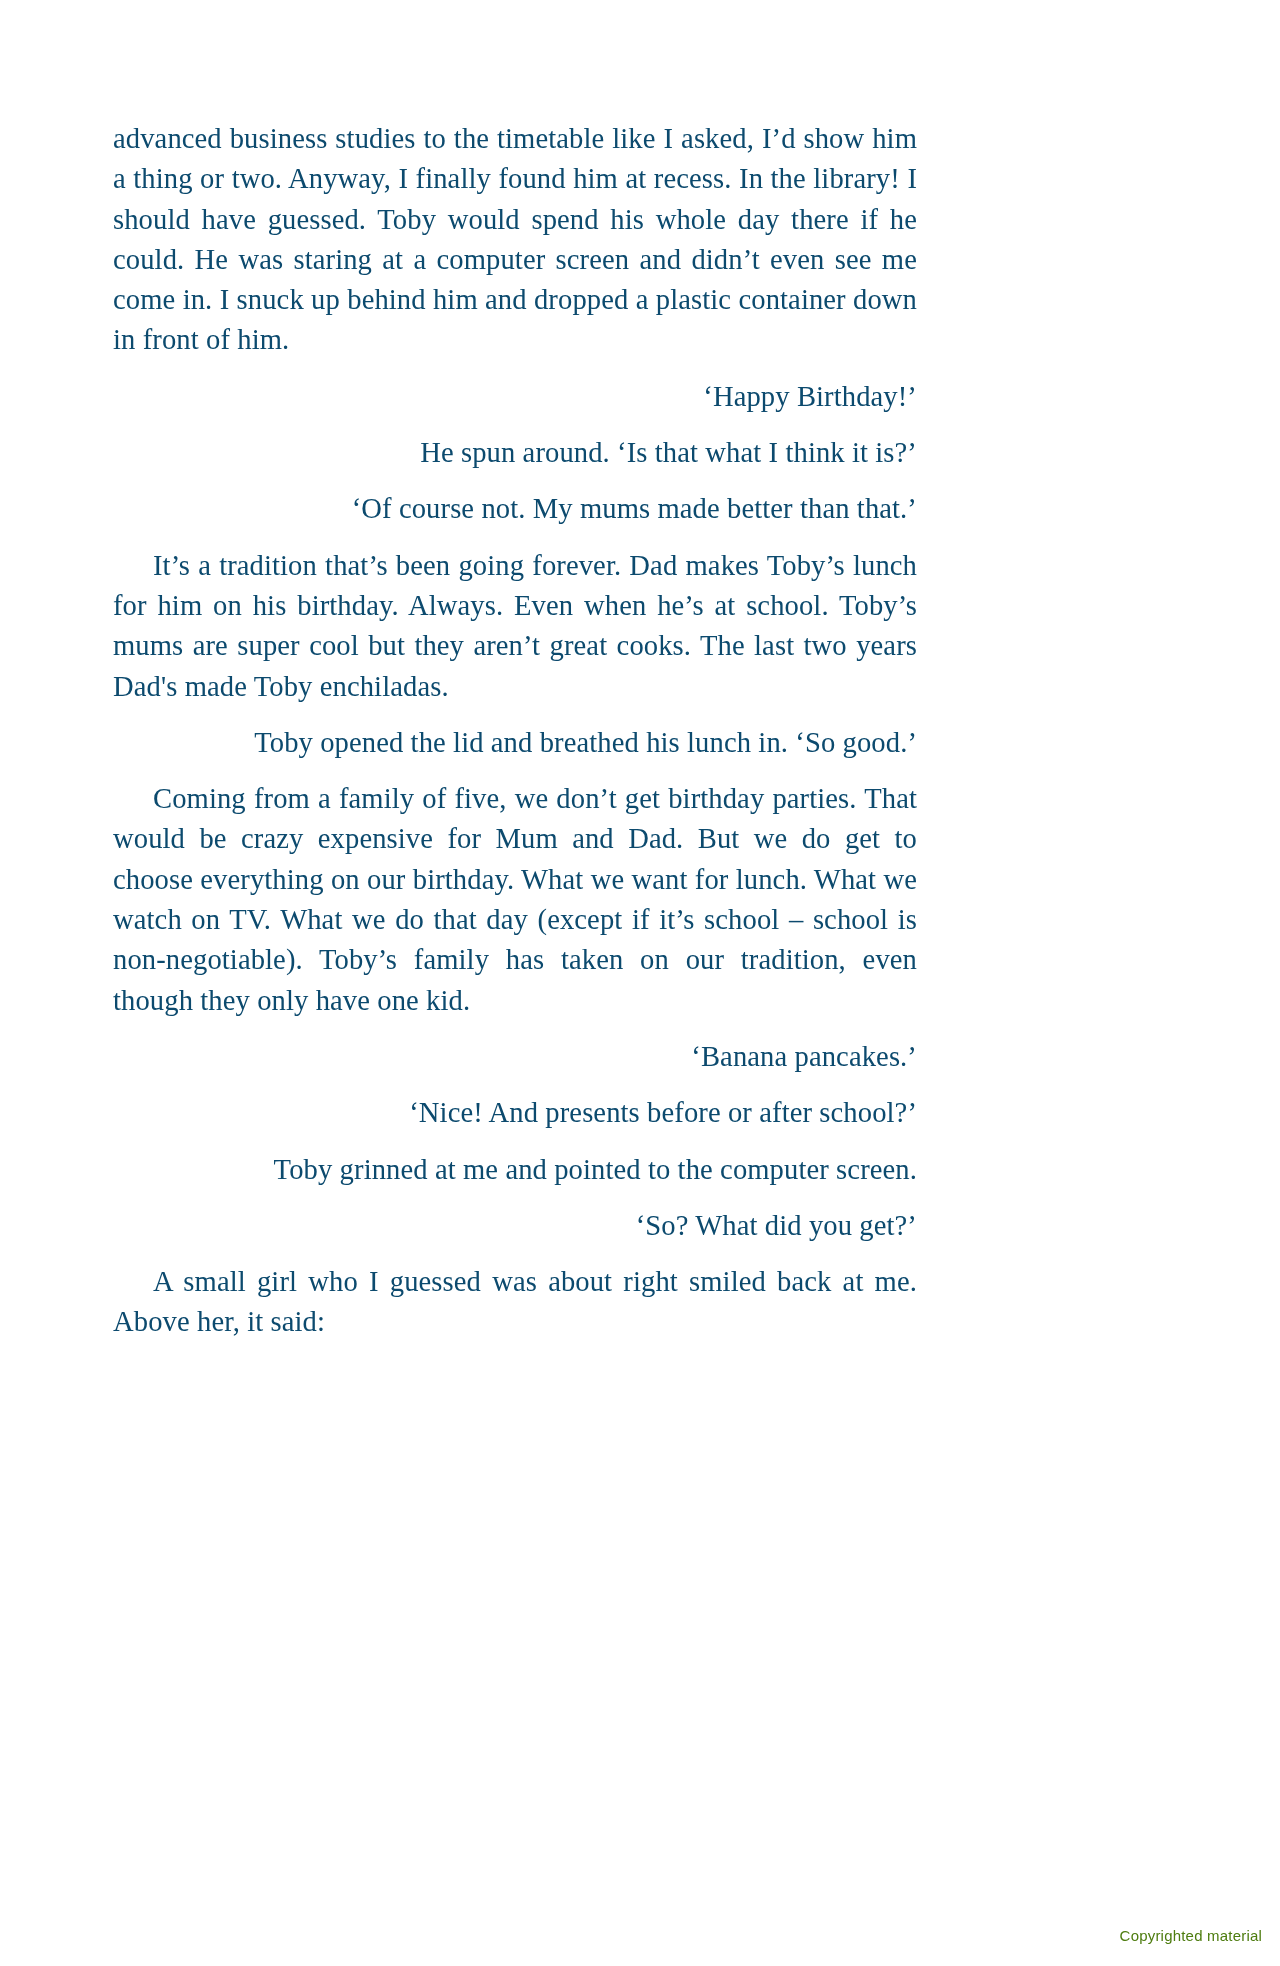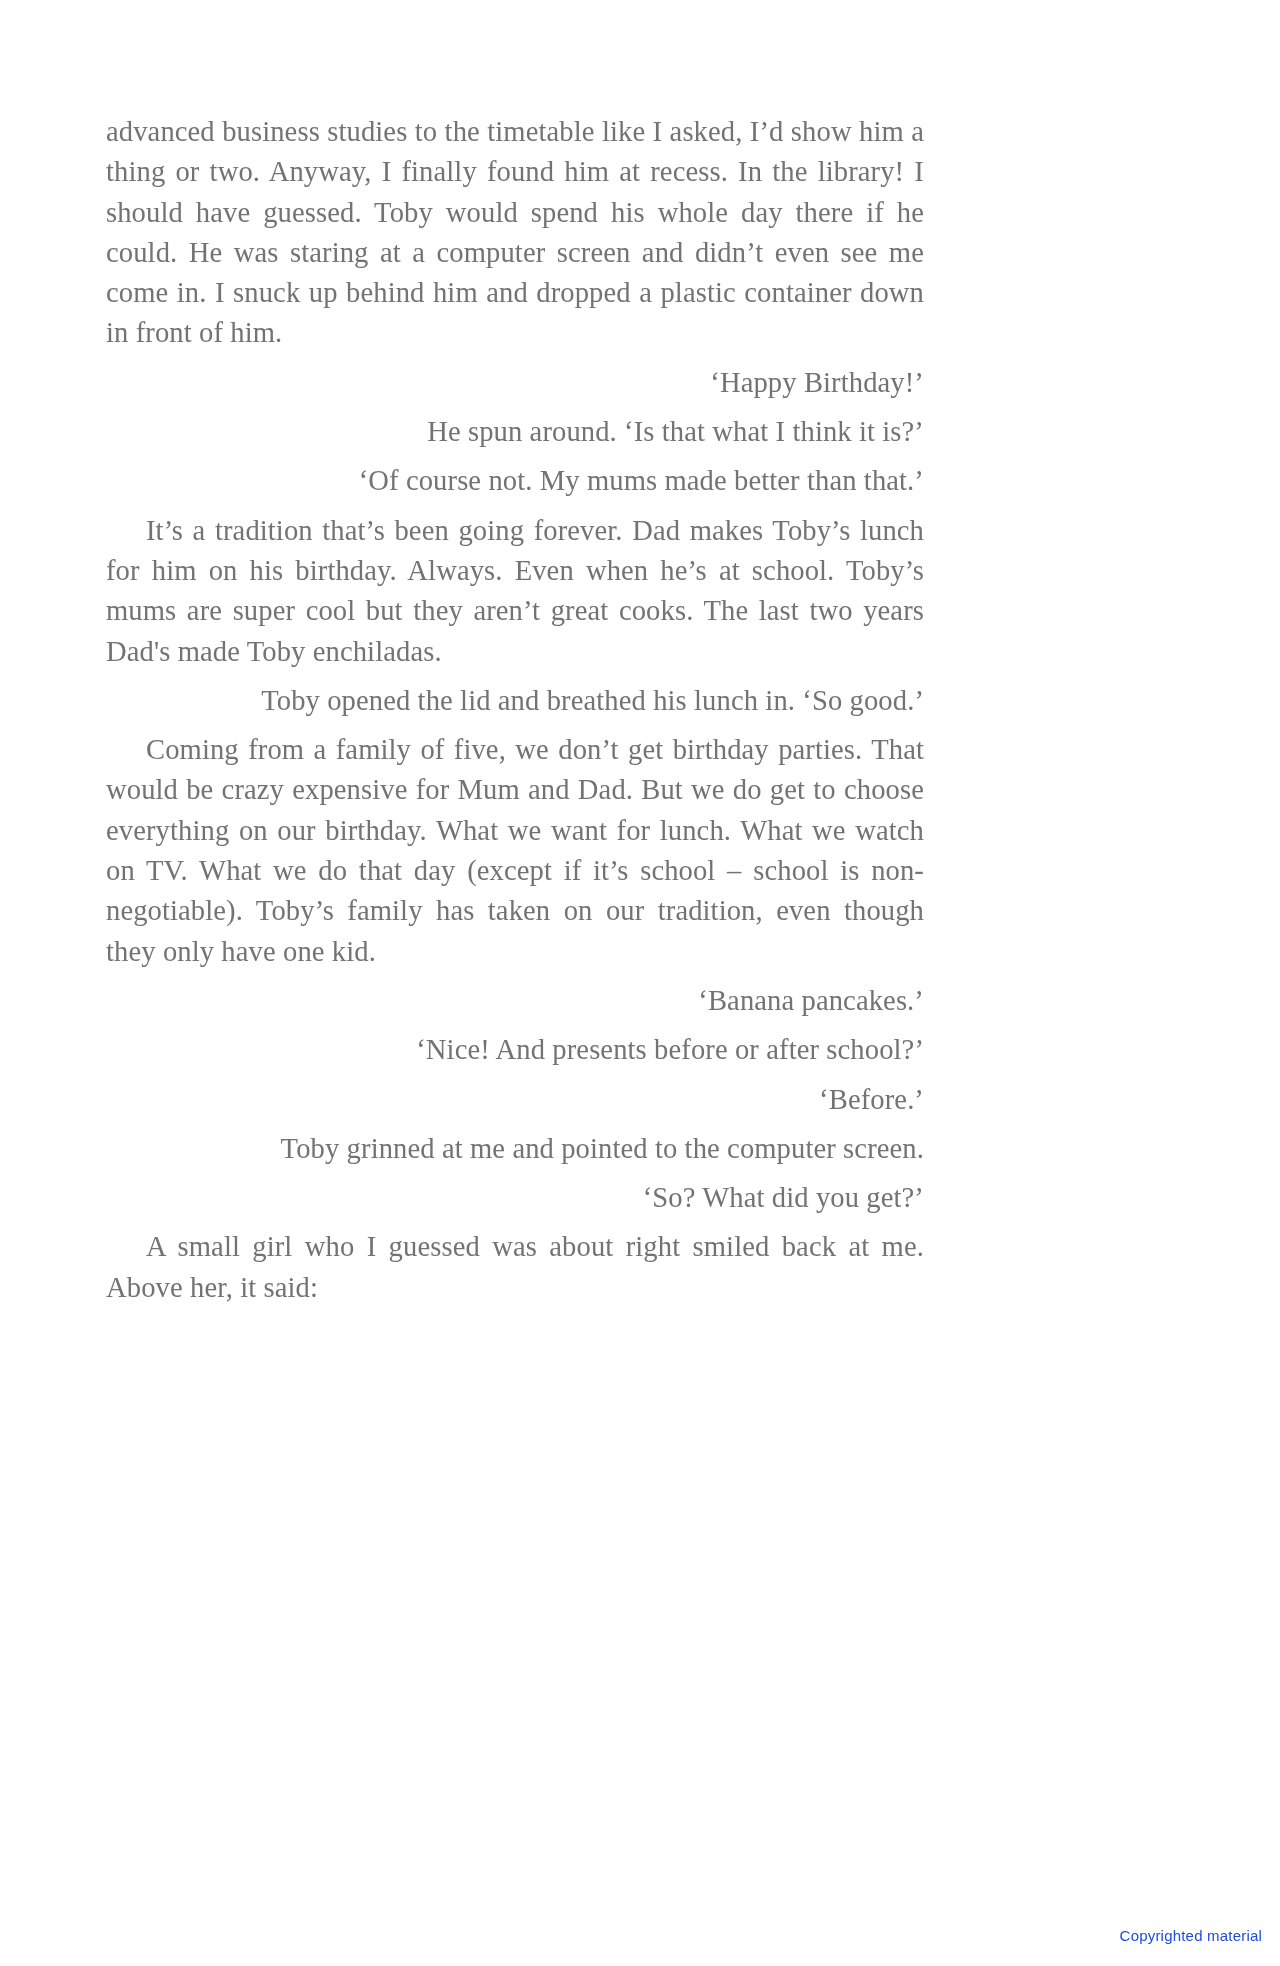--- a/index.html
+++ b/index.html
@@ -26,25 +26,25 @@
   }
 
   #text-block {
     position: absolute;
     left: 97px;
     top: 103px;
     width: 836px;
   }
 
   p.para {
-    margin: 9px;
+    margin: 16px;
     padding: 0;
     font-size: 28.6px;
     line-height: 40.3px;
-    color: #737373;
+    color: #0c4a6e;
     text-align: justify;
     text-justify: inter-word;
     letter-spacing: 0.1px;
     -webkit-font-smoothing: antialiased;
   }
 
   
   p.para.no-indent {
     text-indent: 0;
   }
@@ -59,21 +59,21 @@
     text-align: right;
   }
 
   #footer-note {
     position: absolute;
     right: 18px;
     bottom: 22px;
     font-family: "Liberation Sans", "DejaVu Sans", sans-serif;
     font-size: 15px;
     letter-spacing: 0.2px;
-    color: #1d4ed8;
+    color: #4d7c0f;
     white-space: nowrap;
   }
 </style>
 </head>
 <body>
 
 <div id="page">
 
   <div id="text-block">
 
@@ -90,21 +90,20 @@
 
     <p class="para indent short">Toby opened the lid and breathed his lunch in. ‘So good.’</p>
 
     <p class="para indent">Coming from a family of five, we don’t get birthday parties. That would be crazy expensive for Mum and Dad. But we do get to choose everything on our birthday. What we want for lunch. What we watch on TV. What we do that day (except if it’s school – school is non-negotiable). Toby’s family has taken on our tradition, even though they only have one kid.</p>
 
 
     <p class="para indent short">‘Banana pancakes.’</p>
 
     <p class="para indent short">‘Nice! And presents before or after school?’</p>
 
-    <p class="para indent short">‘Before.’</p>
 
     <p class="para indent short">Toby grinned at me and pointed to the computer screen.</p>
 
     <p class="para indent short">‘So? What did you get?’</p>
 
     <p class="para indent">A small girl who I guessed was about right smiled back at me. Above her, it said:</p>
 
   </div>
 
   <div id="footer-note">Copyrighted material</div>

